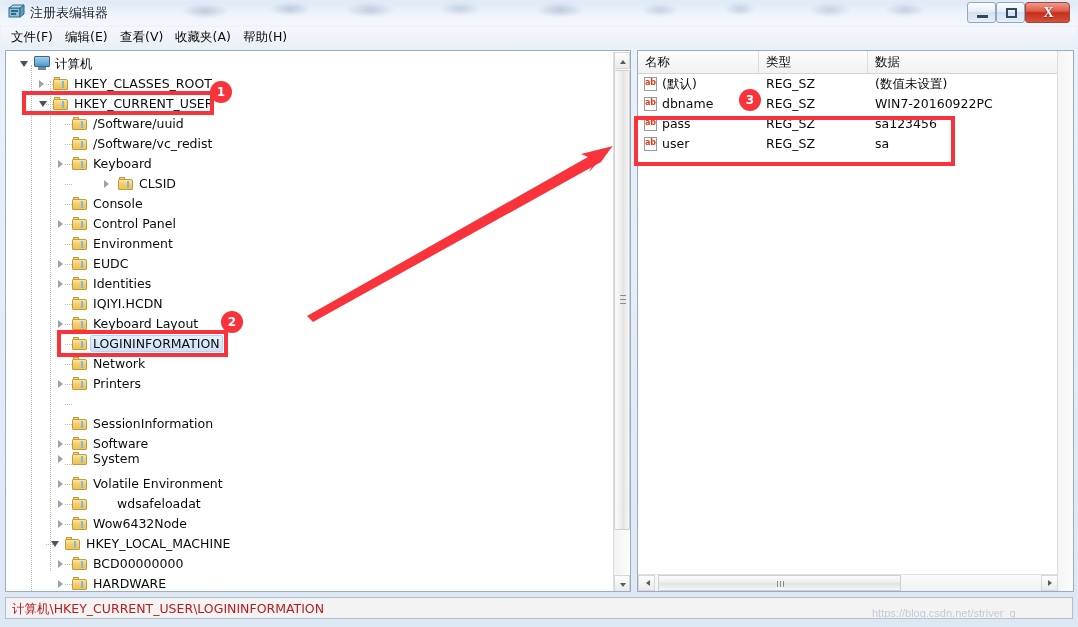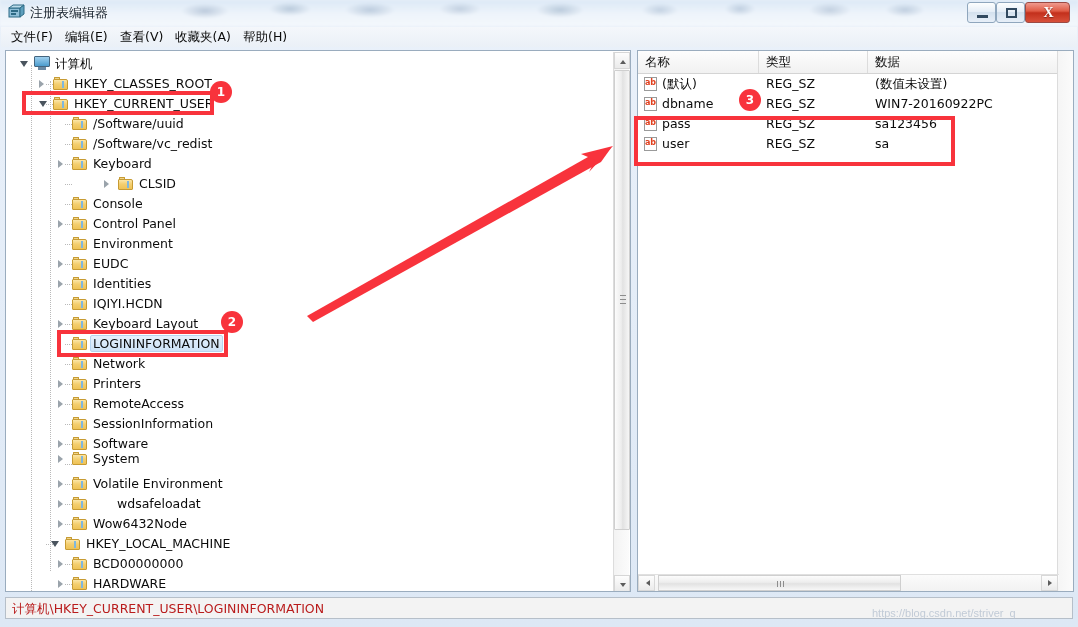--- a/index.html
+++ b/index.html
@@ -332,29 +332,20 @@
           <span class="node-label" style="left: 84px;">Network</span>
         </div>
         <div class="node" style="left: 0px; top: 323px; width: 600px;">
           <span class="tri closed" style="left: 52px;"></span>
           <span class="folder" style="left: 66px;">
             <span class="fold-tab"></span>
             <span class="fold-body"></span>
             <span class="fold-spine"></span>
           </span>
           <span class="node-label" style="left: 84px;">Printers</span>
-        </div>
-        <div class="node" style="left: 0px; top: 343px; width: 600px;">
-          <span class="tri closed" style="left: 52px;"></span>
-          <span class="folder" style="left: 66px;">
-            <span class="fold-tab"></span>
-            <span class="fold-body"></span>
-            <span class="fold-spine"></span>
-          </span>
-          <span class="node-label" style="left: 84px;">RemoteAccess</span>
         </div>
         <div class="node" style="left: 0px; top: 363px; width: 600px;">
           <span class="folder" style="left: 66px;">
             <span class="fold-tab"></span>
             <span class="fold-body"></span>
             <span class="fold-spine"></span>
           </span>
           <span class="node-label" style="left: 84px;">SessionInformation</span>
         </div>
         <div class="node" style="left: 0px; top: 383px; width: 600px;">

